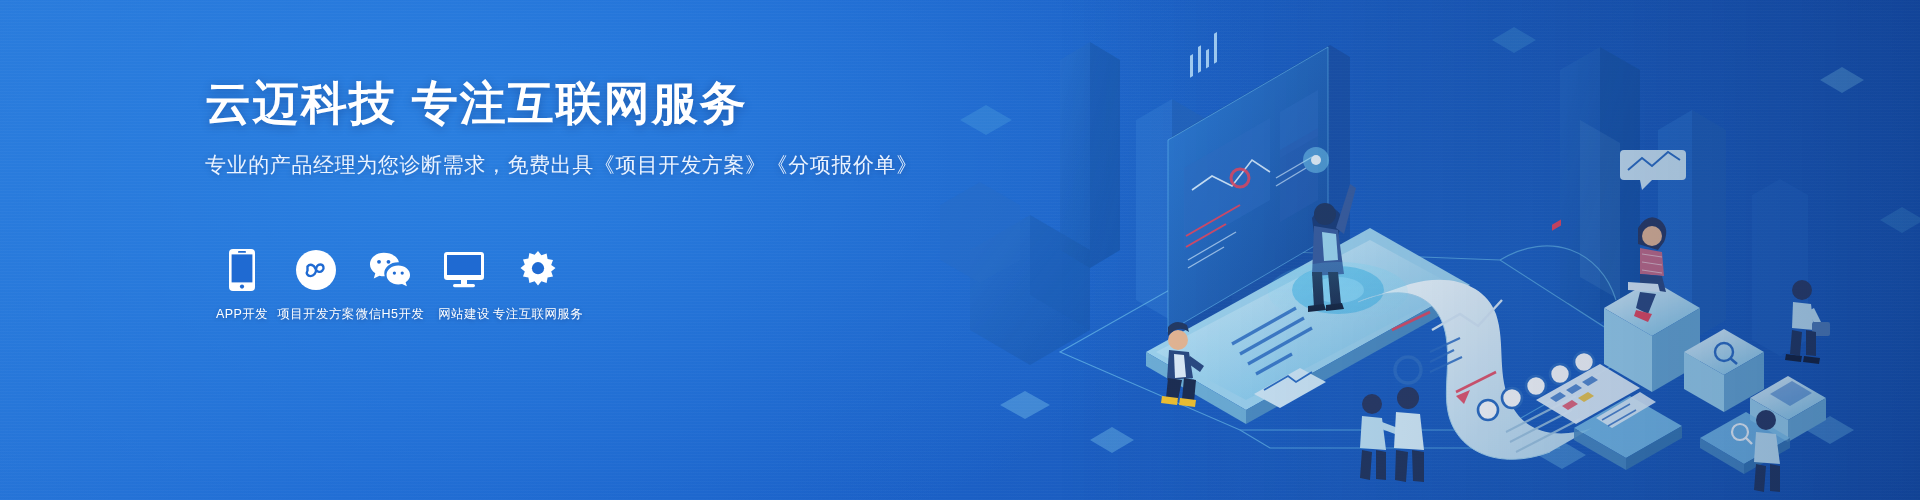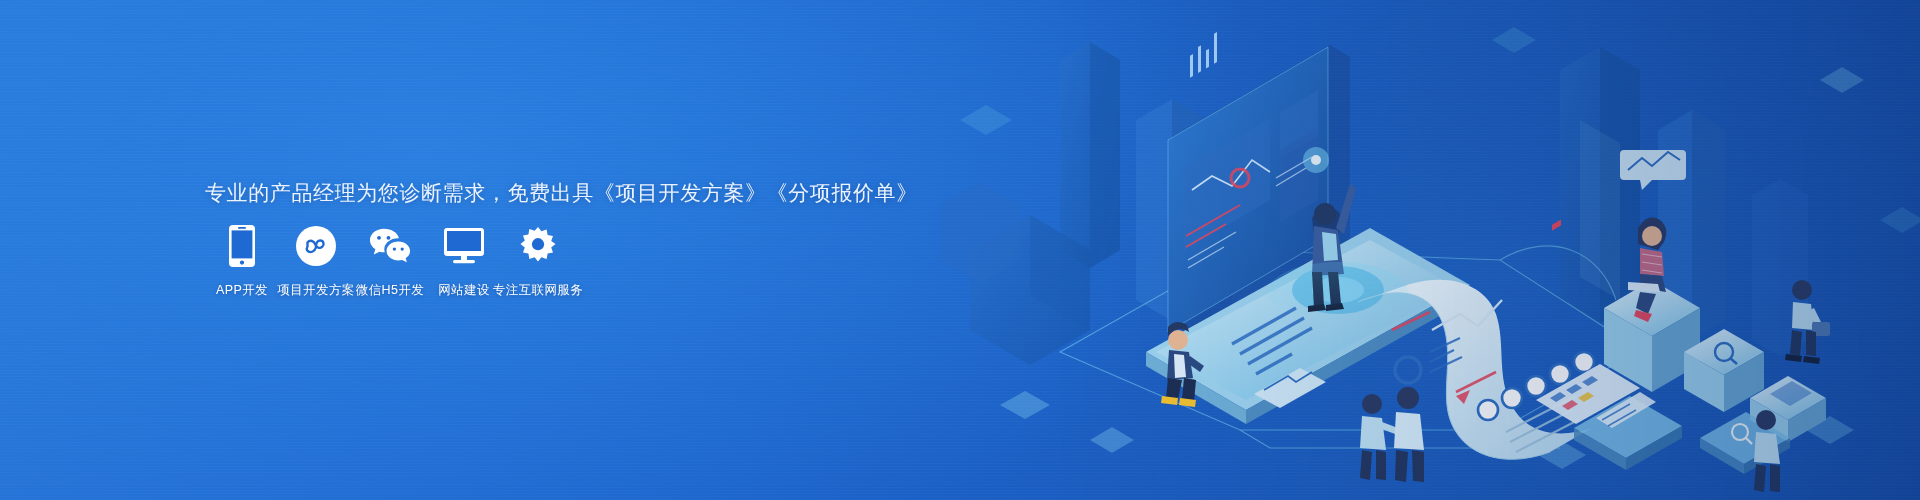--- a/index.html
+++ b/index.html
@@ -42,28 +42,27 @@
     font-size:46px;line-height:54px;font-weight:700;
     color:#ffffff;letter-spacing:2px;
     text-shadow:0 2px 10px rgba(0,20,70,.28);
     white-space:nowrap;
   }
   .subline{
     position:absolute;left:0;
     font-size:21px;line-height:34px;color:#eaf3ff;
     letter-spacing:.6px;white-space:nowrap;
     text-shadow:0 1px 6px rgba(0,20,70,.25);
-    margin-top:28px;
   }
   .subline.l1{top:148px;}
   .subline.l2{top:182px;}
 
   
   .services{
-    position:absolute;left:0;top:224px;
+    position:absolute;left:0;top:248px;
     display:flex;align-items:flex-end;gap:0;
   }
   .service{
     display:flex;flex-direction:column;align-items:center;
     width:74px;
   }
   .svc-icon{
     width:42px;height:44px;
     display:flex;align-items:center;justify-content:center;
     margin-bottom:14px;
@@ -384,20 +383,21 @@
       </g>
 
       <ellipse cx="398" cy="292" rx="70" ry="30" fill="url(#gGlow)" opacity=".35"></ellipse>
     </svg>
   </div>
 
   <div class="vignette"></div>
 
   <div class="copy">
 
+    <h1 class="headline">云迈科技 专注互联网服务</h1>
 
     <p class="subline l1">专业的产品经理为您诊断需求，免费出具《项目开发方案》《分项报价单》</p>
 
 
     <div class="services">
 
       <div class="service">
         <span class="svc-icon">
           <svg width="26" height="42" viewBox="0 0 26 42" fill="#ffffff">
             <rect x="0" y="0" width="26" height="42" rx="4"></rect>

